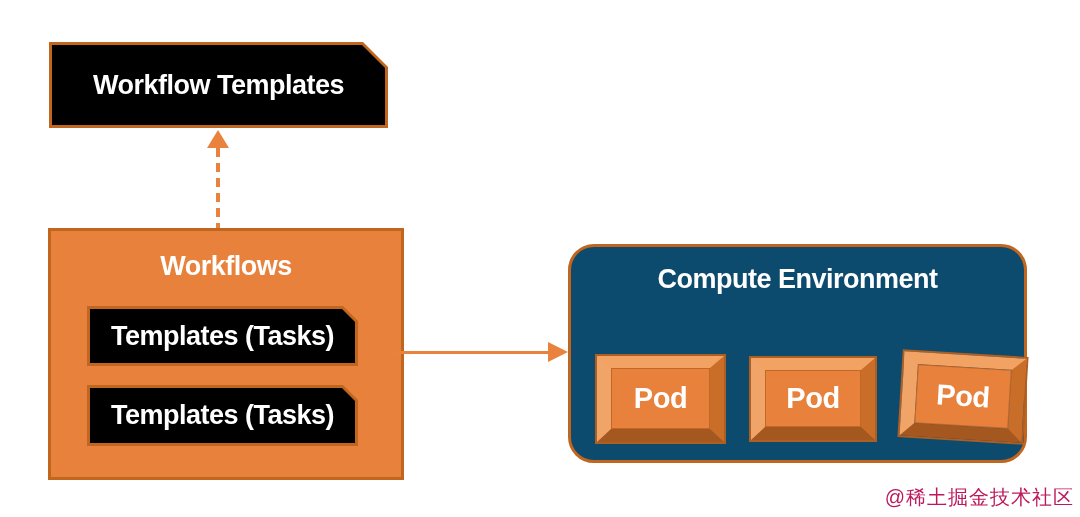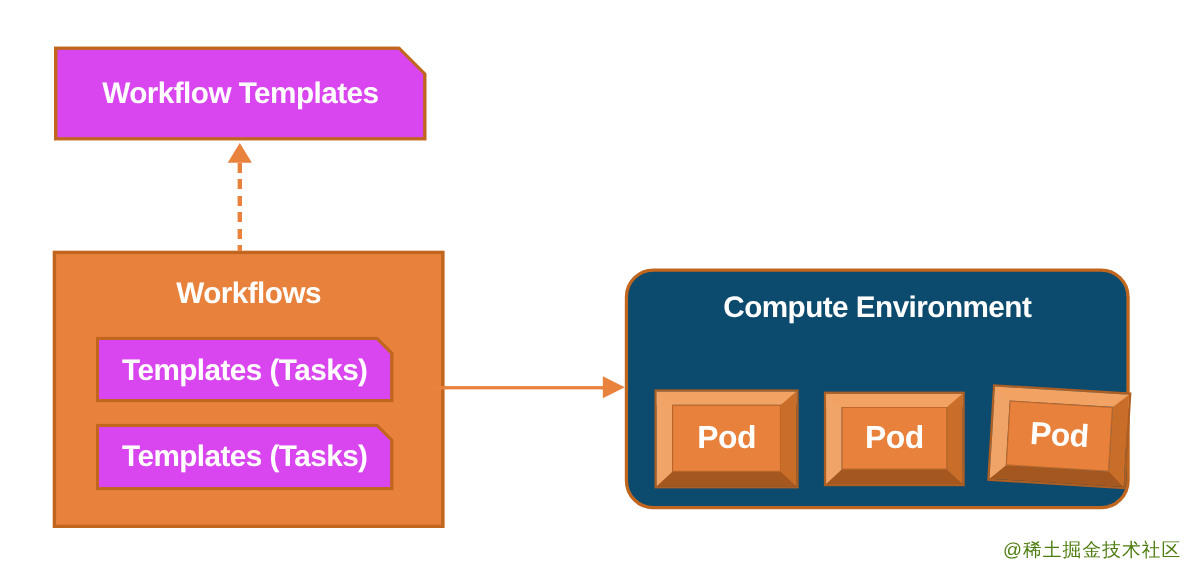--- a/index.html
+++ b/index.html
@@ -12,21 +12,21 @@
   .lbl{
     color:#ffffff;font-weight:700;font-size:27px;letter-spacing:-0.5px;
     white-space:nowrap;
   }
   
   .snip-outer{
     position:absolute;background:#C1661F;
     clip-path:polygon(0 0, calc(100% - 25px) 0, 100% 25px, 100% 100%, 0 100%);
   }
   .snip-inner{
-    position:absolute;inset:3px;background:#d946ef;
+    position:absolute;inset:3px;background:#000000;
     clip-path:polygon(0 0, calc(100% - 23px) 0, 100% 23px, 100% 100%, 0 100%);
     display:flex;align-items:center;justify-content:center;
   }
   .snip-outer.small{
     clip-path:polygon(0 0, calc(100% - 15px) 0, 100% 15px, 100% 100%, 0 100%);
   }
   .snip-outer.small .snip-inner{
     inset:3px;
     clip-path:polygon(0 0, calc(100% - 13px) 0, 100% 13px, 100% 100%, 0 100%);
   }
@@ -79,21 +79,21 @@
     width:100%;height:100%;background:#E8813C;
     box-shadow:inset 0 0 0 1px rgba(160,82,22,.55);
     display:flex;align-items:center;justify-content:center;
   }
   .pod-face .lbl{font-size:29px;}
   .pod1{left:24px;top:107px;width:127px;height:86px;}
   .pod2{left:178px;top:109px;width:124px;height:82px;}
   .pod3{left:329px;top:106px;width:122px;height:84px;transform:rotate(3.5deg);}
   
   .watermark{
-    right:6px;bottom:6px;color:#4d7c0f;font-size:17px;letter-spacing:1px;
+    right:6px;bottom:6px;color:#be185d;font-size:20px;letter-spacing:1px;
   }
 </style>
 </head>
 <body>
 
 <div class="canvas">
 
   <div class="snip-outer" style="left:49px;top:42px;width:339px;height:86px;">
     <div class="snip-inner">
       <span class="lbl">Workflow Templates</span>

